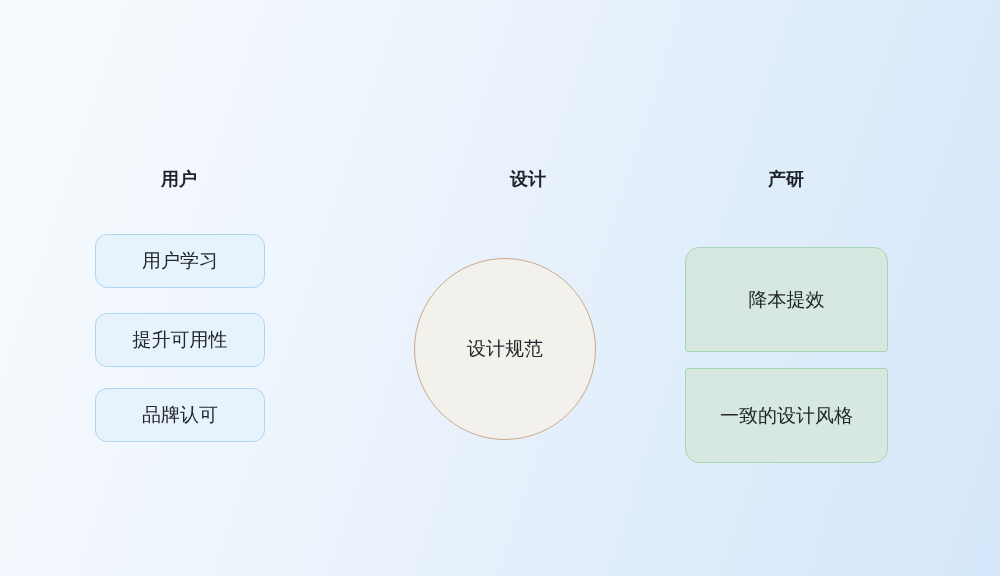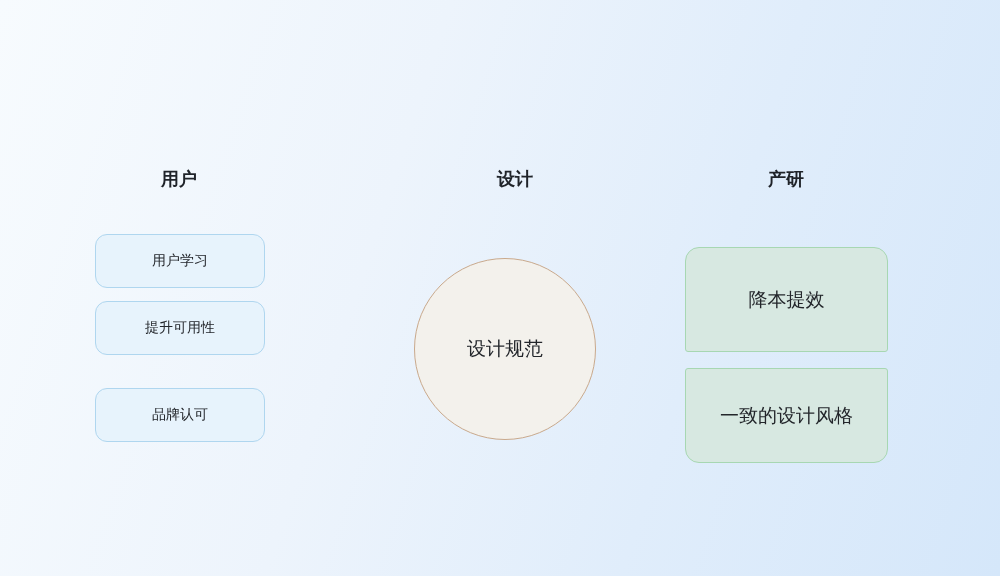--- a/index.html
+++ b/index.html
@@ -31,40 +31,40 @@
   .col-header {
     position: absolute;
     top: 167px;
     font-size: 18px;
     font-weight: bold;
     transform: translateX(-50%);
     white-space: nowrap;
     color: #1f2329;
   }
   .hdr-users   { left: 179px; }
-  .hdr-design  { left: 515px; text-align: center; }
+  .hdr-design  { left: 528px; text-align: center; }
   .hdr-product { left: 786px; }
 
   .pill {
     position: absolute;
     left: 95px;
     width: 170px;
     height: 54px;
     box-sizing: border-box;
     background: #e7f3fc;
     border: 1.5px solid #afd6ef;
     border-radius: 12px;
     display: flex;
     align-items: center;
     justify-content: center;
-    font-size: 14px;
+    font-size: 19px;
     white-space: nowrap;
   }
   .pill-0 { top: 234px; }
-  .pill-1 { top: 301px; }
+  .pill-1 { top: 313px; }
   .pill-2 { top: 388px; }
   .pill-3 { top: 435px; }
 
   .design-circle {
     position: absolute;
     left: 414px;
     top: 258px;
     width: 182px;
     height: 182px;
     box-sizing: border-box;

